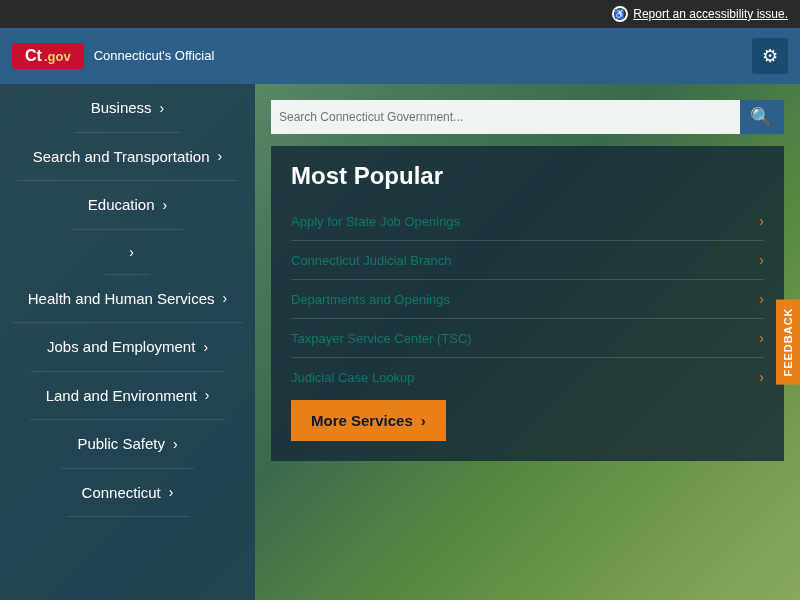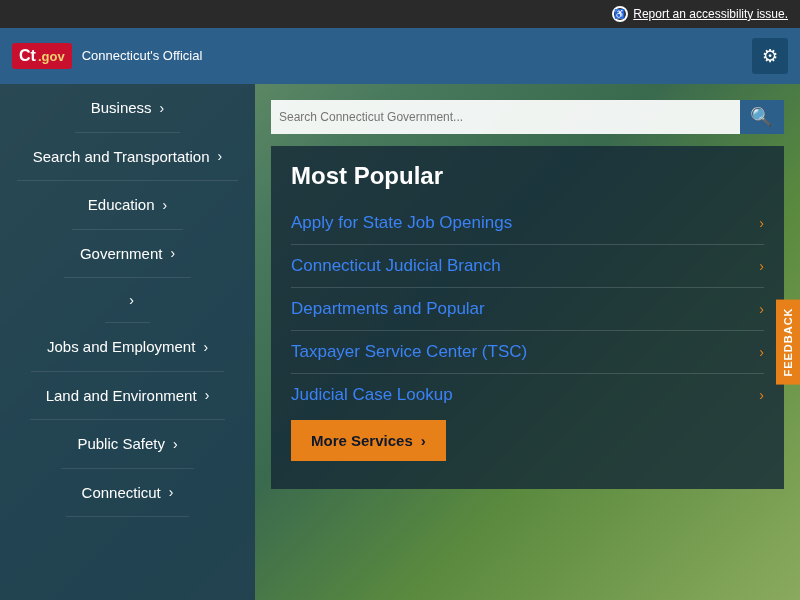--- a/index.html
+++ b/index.html
@@ -48,21 +48,21 @@
     .logo-area {
       display: flex;
       align-items: center;
       gap: 10px;
     }
     .logo-badge {
       background: #c8102e;
       color: #fff;
       font-weight: bold;
       font-size: 13px;
-      padding: 4px 7px;
+      padding: 4px 13px;
       border-radius: 3px;
       display: flex;
       align-items: center;
       gap: 2px;
     }
     .logo-badge .ct-letter {
       font-size: 16px;
     }
     .logo-badge .gov-text {
       font-size: 13px;
@@ -163,42 +163,42 @@
       align-items: center;
       justify-content: center;
       cursor: pointer;
       color: #fff;
       font-size: 18px;
     }
 
     
     .most-popular-card {
       background: rgba(20, 40, 55, 0.80);
-      padding: 16px 20px 28px;
+      padding: 16px 20px 20px;
     }
     .most-popular-title {
       color: #fff;
       font-size: 24px;
       font-weight: bold;
       margin-bottom: 12px;
     }
     .popular-item {
       display: flex;
       align-items: center;
       justify-content: space-between;
       padding: 11px 0;
       border-bottom: 1px solid rgba(255,255,255,0.15);
       cursor: pointer;
     }
     .popular-item:last-child {
       border-bottom: none;
     }
     .popular-item .item-label {
-      color: #3b82f6;
-      font-size: 17px;
+      color: #0f766e;
+      font-size: 13px;
     }
     .popular-item .item-chevron {
       color: #e8801a;
       font-size: 14px;
     }
 
     
     .more-services-btn {
       background: #e8801a;
       color: #0f172a;
@@ -249,24 +249,24 @@
       </div>
       <div class="sidebar-item">
         <span class="label">Search and Transportation</span>
         <span class="chevron">›</span>
       </div>
       <div class="sidebar-item">
         <span class="label">Education</span>
         <span class="chevron">›</span>
       </div>
       <div class="sidebar-item">
-        <span class="label">Government</span>
-        <span class="chevron">›</span>
-      </div>
-      <div class="sidebar-item">
+        <span class="chevron">›</span>
+      </div>
+      <div class="sidebar-item">
+        <span class="label">Health and Human Services</span>
         <span class="chevron">›</span>
       </div>
       <div class="sidebar-item">
         <span class="label">Jobs and Employment</span>
         <span class="chevron">›</span>
       </div>
       <div class="sidebar-item">
         <span class="label">Land and Environment</span>
         <span class="chevron">›</span>
       </div>
@@ -294,21 +294,21 @@
       <div id="popular-items-container">
           <div class="popular-item">
             <span class="item-label">Apply for State Job Openings</span>
             <span class="item-chevron">›</span>
           </div>
           <div class="popular-item">
             <span class="item-label">Connecticut Judicial Branch</span>
             <span class="item-chevron">›</span>
           </div>
           <div class="popular-item">
-            <span class="item-label">Departments and Popular</span>
+            <span class="item-label">Departments and Openings</span>
             <span class="item-chevron">›</span>
           </div>
           <div class="popular-item">
             <span class="item-label">Taxpayer Service Center (TSC)</span>
             <span class="item-chevron">›</span>
           </div>
           <div class="popular-item">
             <span class="item-label">Judicial Case Lookup</span>
             <span class="item-chevron">›</span>
           </div>

